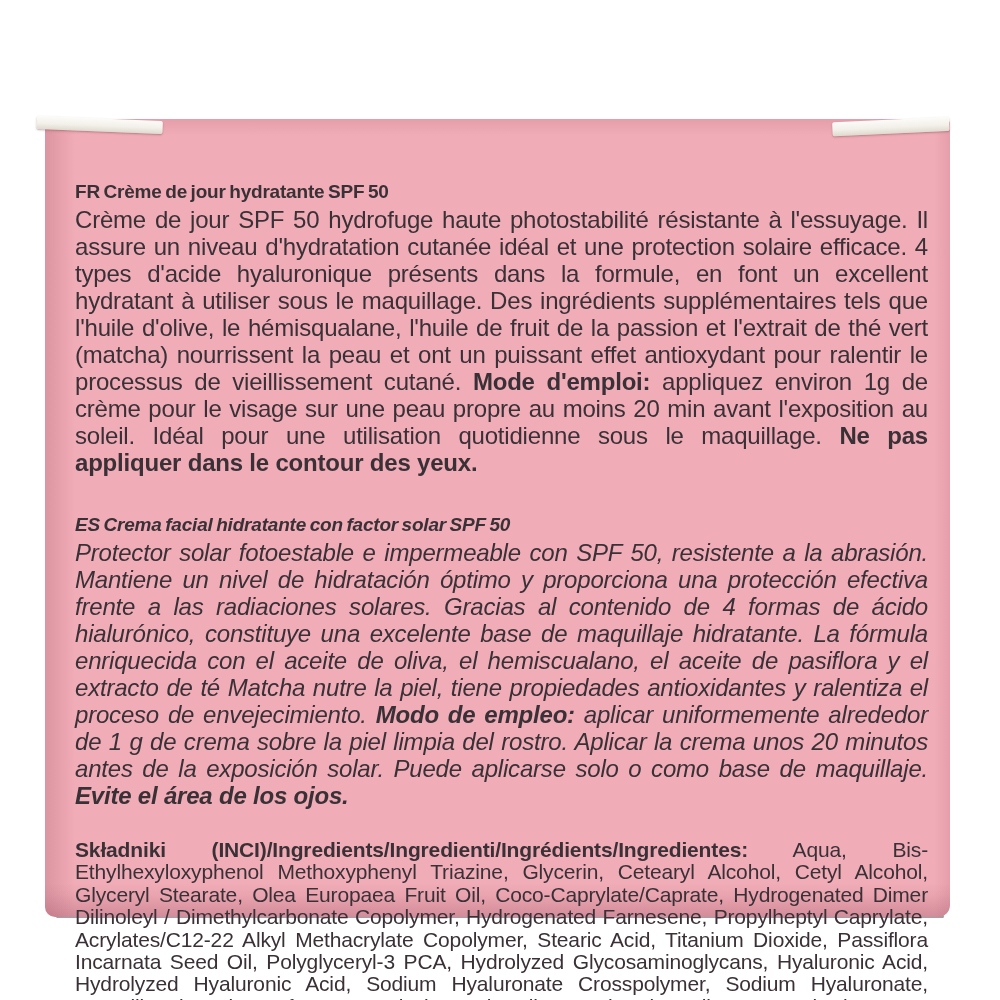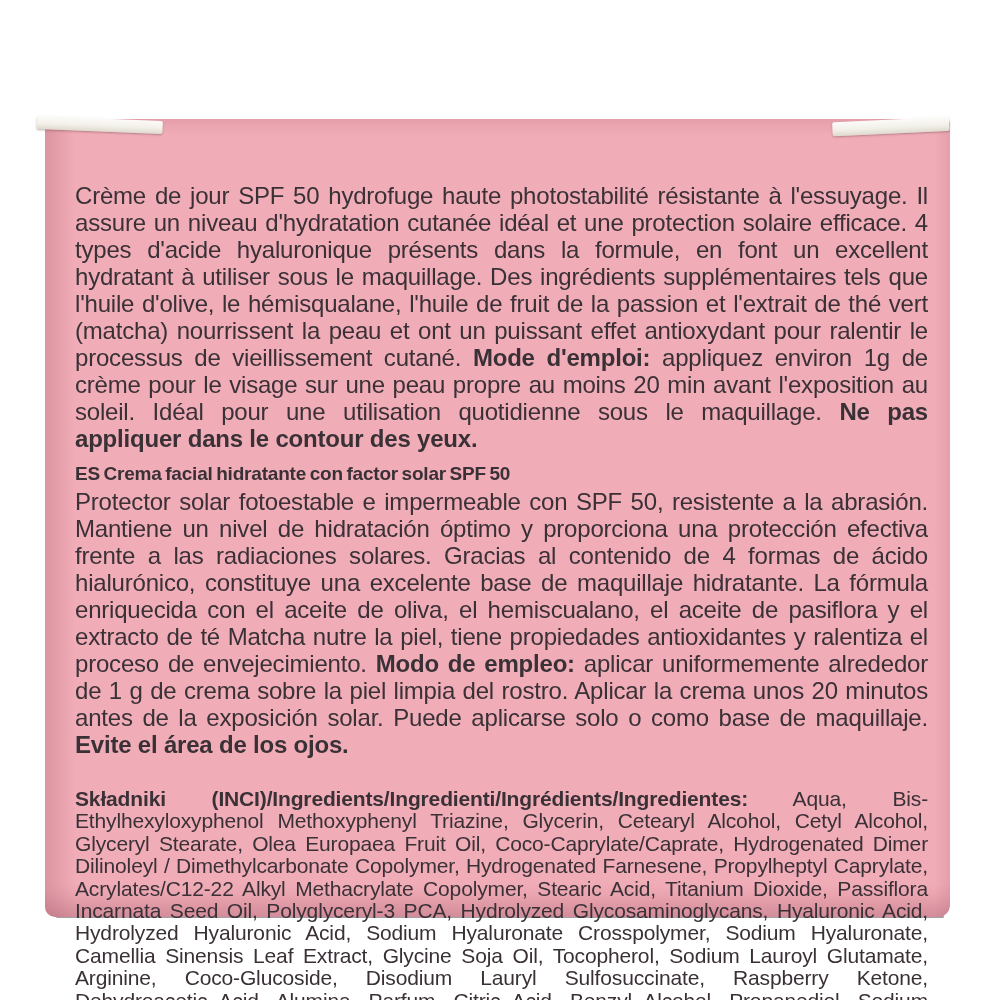--- a/index.html
+++ b/index.html
@@ -81,21 +81,21 @@
     letter-spacing: -0.2px;
     word-spacing: -1.5px;
   }
   .body {
     margin: 2px 0 0 0;
     font-size: 24px;
     line-height: 27px;
     letter-spacing: -0.2px;
     text-align: justify;
   }
-  .section-es { margin-top: 10px; }
+  .section-es { margin-top: 37px; font-style: italic; }
   .section-ingredients { margin-top: 30px; }
   .ingredients-body {
     margin: 0;
     font-size: 21px;
     line-height: 22.4px;
     letter-spacing: -0.15px;
   }
   .body .seg-bold { font-weight: 700; }
 </style>
 </head>
@@ -105,20 +105,21 @@
 
   <div class="flap flap-left"></div>
   <div class="flap flap-right"></div>
 
   <div class="box-ground-shadow"></div>
 
   <div class="box">
     <div class="content">
 
       <section class="section">
+        <h2 class="heading">FR Crème de jour hydratante SPF 50</h2>
         <p class="body"><span>Crème de jour SPF 50 hydrofuge haute photostabilité résistante à l'essuyage. Il assure un niveau d'hydratation cutanée idéal et une protection solaire efficace. 4 types d'acide hyaluronique présents dans la formule, en font un excellent hydratant à utiliser sous le maquillage. Des ingrédients supplémentaires tels que l'huile d'olive, le hémisqualane, l'huile de fruit de la passion et l'extrait de thé vert (matcha) nourrissent la peau et ont un puissant effet antioxydant pour ralentir le processus de vieillissement cutané. </span><span class="seg-bold">Mode d'emploi:</span><span> appliquez environ 1g de crème pour le visage sur une peau propre au moins 20 min avant l'exposition au soleil. Idéal pour une utilisation quotidienne sous le maquillage. </span><span class="seg-bold">Ne pas appliquer dans le contour des yeux.</span></p>
       </section>
 
       <section class="section section-es">
         <h2 class="heading">ES Crema facial hidratante con factor solar SPF 50</h2>
         <p class="body"><span>Protector solar fotoestable e impermeable con SPF 50, resistente a la abrasión. Mantiene un nivel de hidratación óptimo y proporciona una protección efectiva frente a las radiaciones solares. Gracias al contenido de 4 formas de ácido hialurónico, constituye una excelente base de maquillaje hidratante. La fórmula enriquecida con el aceite de oliva, el hemiscualano, el aceite de pasiflora y el extracto de té Matcha nutre la piel, tiene propiedades antioxidantes y ralentiza el proceso de envejecimiento. </span><span class="seg-bold">Modo de empleo:</span><span> aplicar uniformemente alrededor de 1 g de crema sobre la piel limpia del rostro. Aplicar la crema unos 20 minutos antes de la exposición solar. Puede aplicarse solo o como base de maquillaje. </span><span class="seg-bold">Evite el área de los ojos.</span></p>
       </section>
 
       <section class="section section-ingredients">
         <p class="body ingredients-body"><span class="seg-bold">Składniki (INCI)/Ingredients/Ingredienti/Ingrédients/Ingredientes:</span><span> Aqua, Bis-Ethylhexyloxyphenol Methoxyphenyl Triazine, Glycerin, Cetearyl Alcohol, Cetyl Alcohol, Glyceryl Stearate, Olea Europaea Fruit Oil, Coco-Caprylate/Caprate, Hydrogenated Dimer Dilinoleyl / Dimethylcarbonate Copolymer, Hydrogenated Farnesene, Propylheptyl Caprylate, Acrylates/C12-22 Alkyl Methacrylate Copolymer, Stearic Acid, Titanium Dioxide, Passiflora Incarnata Seed Oil, Polyglyceryl-3 PCA, Hydrolyzed Glycosaminoglycans, Hyaluronic Acid, Hydrolyzed Hyaluronic Acid, Sodium Hyaluronate Crosspolymer, Sodium Hyaluronate, Camellia Sinensis Leaf Extract, Glycine Soja Oil, Tocopherol, Sodium Lauroyl Glutamate, Arginine, Coco-Glucoside, Disodium Lauryl Sulfosuccinate, Raspberry Ketone, Dehydroacetic Acid, Alumina, Parfum, Citric Acid, Benzyl Alcohol, Propanediol, Sodium Benzoate, Ethylhexylglycerin, Benzyl Glycol.</span></p>

